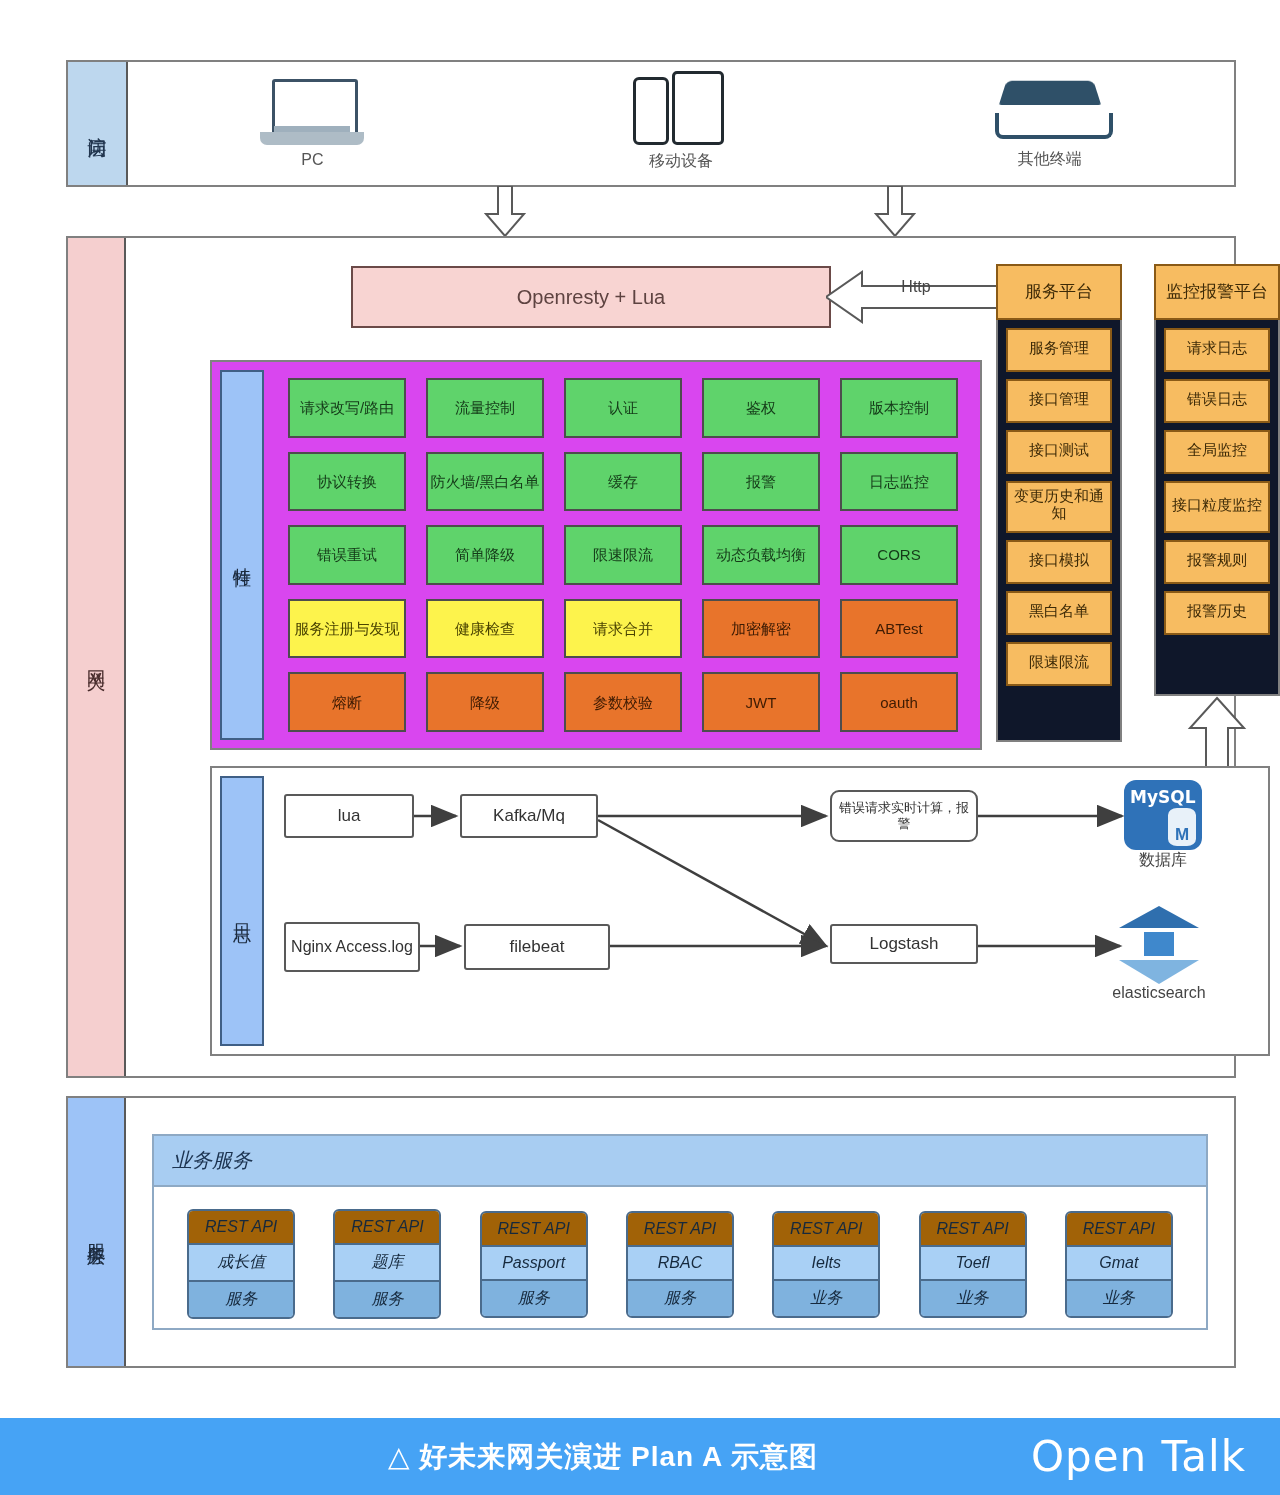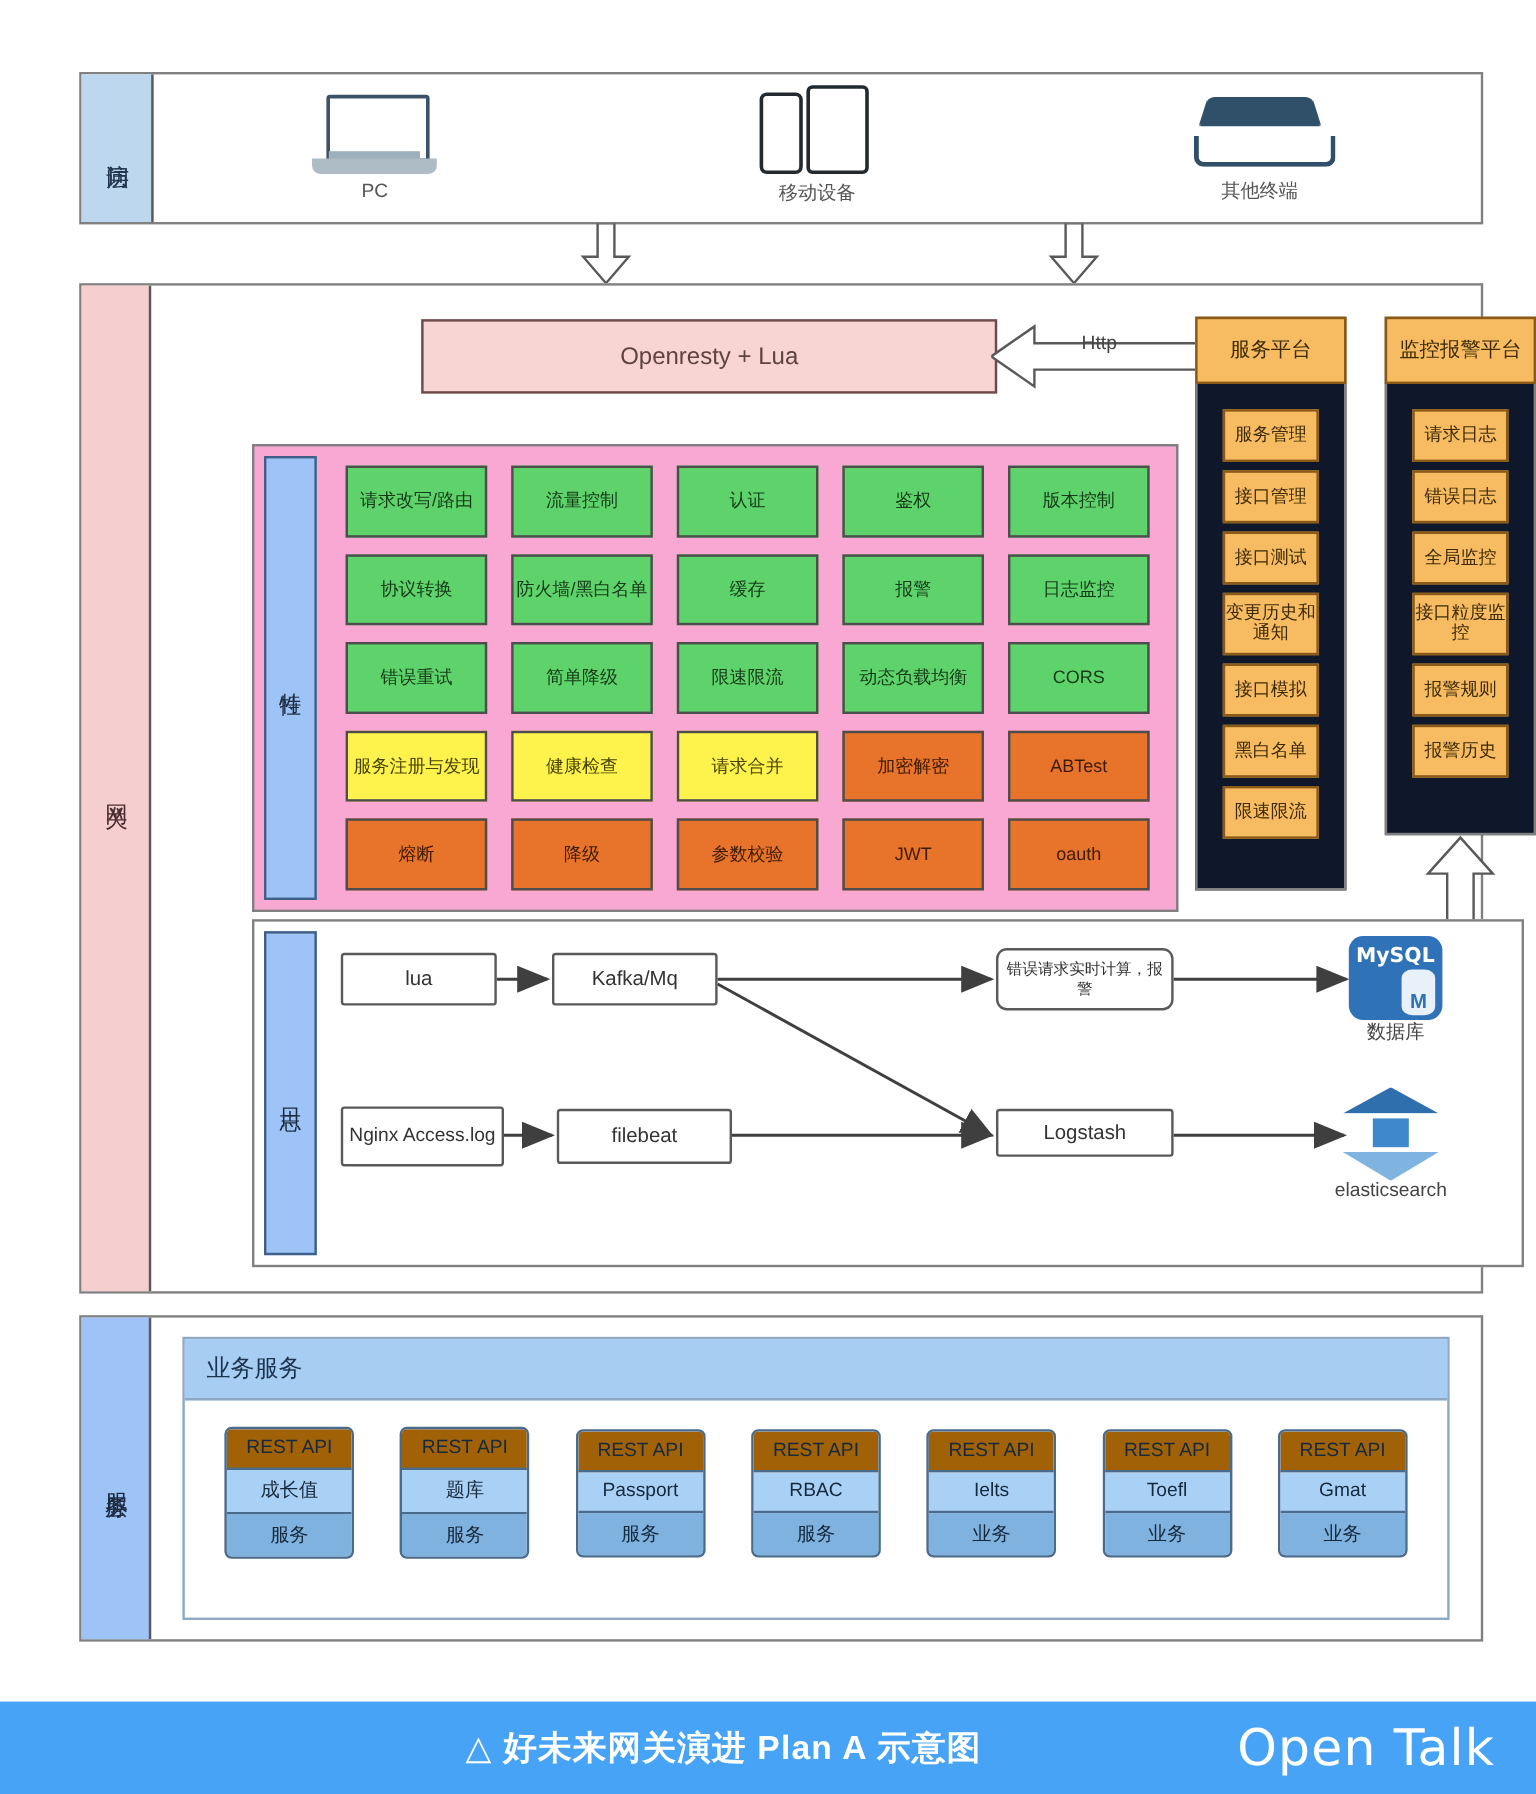--- a/index.html
+++ b/index.html
@@ -125,26 +125,26 @@
   .plat-head {
     background: #f7bc61; border: 2px solid #8a5a16;
     color: #3d2a07; font-size: 17px; line-height: 1.15;
     box-sizing: border-box;
   }
   .plat-item {
     background: #f7bc61; border: 2px solid #8a5a16;
     color: #3d2a07; font-size: 15px; line-height: 1.12;
     box-sizing: border-box;
   }
-  .plat-list { display: flex; flex-direction: column; gap: 7px; padding: 21px; }
+  .plat-list { display: flex; flex-direction: column; gap: 7px; padding: 8px; font-family: Liberation Mono, monospace; }
 
   
   #features-panel {
-    left: 84px; top: 132px; width: 772px; height: 390px;
-    border: 2px solid #808080; background: #f9a8d4;
+    left: 84px; top: 122px; width: 772px; height: 390px;
+    border: 2px solid #808080; background: #d946ef;
     display: flex;
   }
   #features-label {
     width: 40px; margin: 8px 0 8px 8px;
     background: #9dc3f7; border: 2px solid #3f5f86;
     color: #1c2b3f; font-size: 18px;
     display: flex; align-items: center; justify-content: center;
   }
   #features-grid {
     flex: 1;
@@ -225,21 +225,21 @@
     border: 2px solid #808080; background: #fff;
     display: flex;
   }
   #service-layer-label {
     width: 56px;
     background: #9dc3f7;
     border-right: 2px solid #595959;
     color: #1c2b3f; font-size: 19px;
     display: flex; align-items: center; justify-content: center;
   }
-  #service-layer-body { flex: 1; padding: 16px 26px; }
+  #service-layer-body { flex: 1; padding: 36px 26px; font-style: italic; }
   #biz-wrap { border: 2px solid #8ea9c4; height: 100%; box-sizing: border-box; background: #fff; }
   #biz-header {
     background: #a8cdf2; border-bottom: 2px solid #8ea9c4;
     color: #1c3350; font-size: 20px; padding: 11px 18px;
   }
   #api-row {
     display: flex; justify-content: space-around; align-items: center;
     padding: 22px 14px;
   }
   .api-card {

